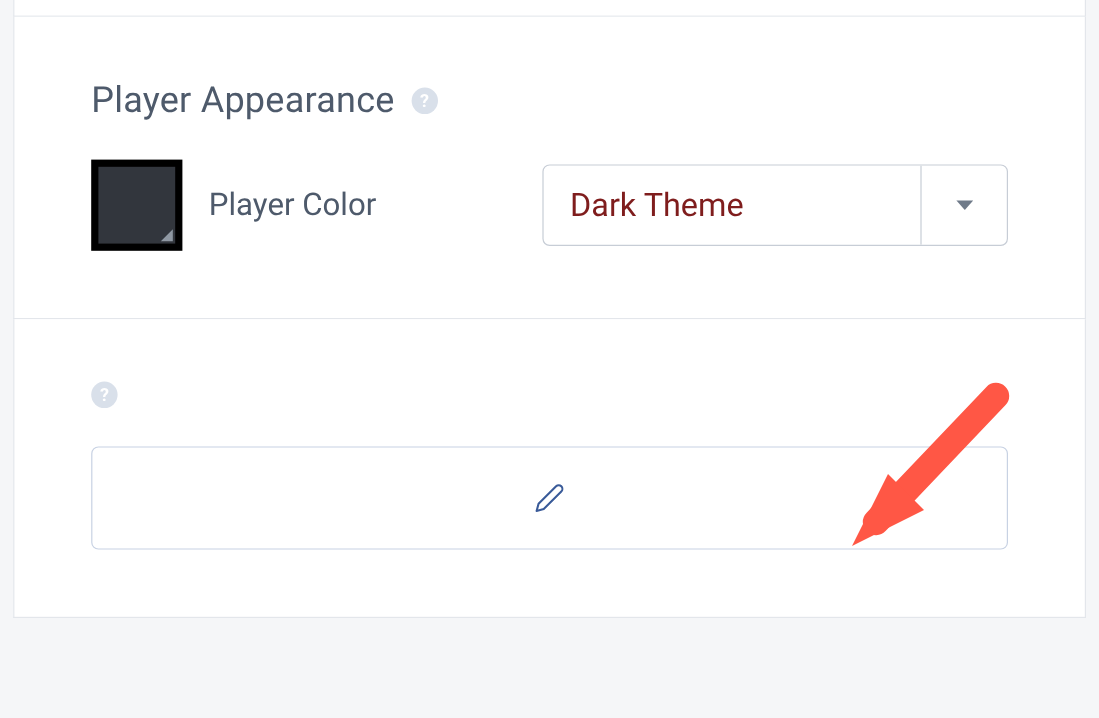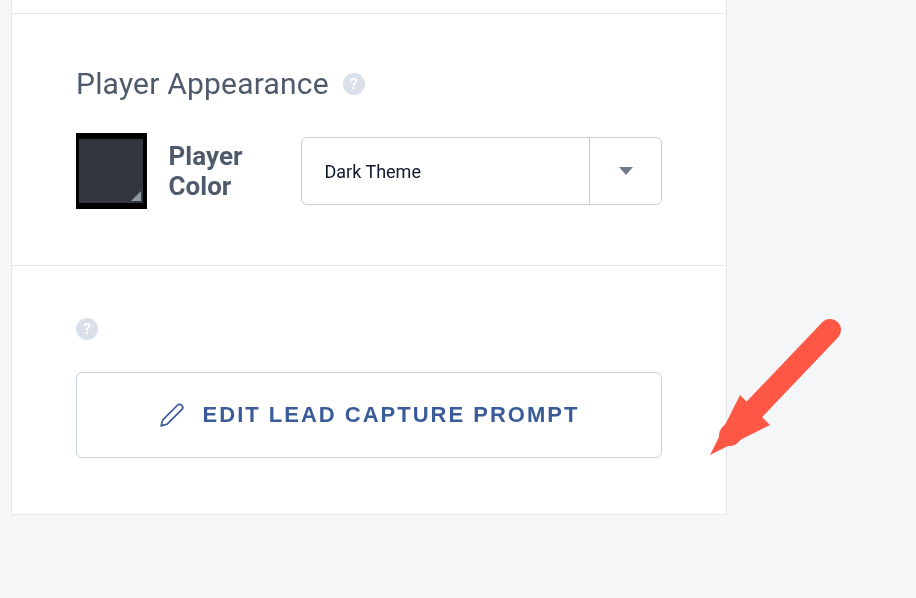--- a/index.html
+++ b/index.html
@@ -9,21 +9,21 @@
       width: 916px;
       height: 598px;
       overflow: hidden;
       position: relative;
     }
     .panel {
       background: #fff;
       border-left: 1px solid #e3e6eb;
       border-right: 1px solid #e3e6eb;
       border-bottom: 1px solid #e3e6eb;
-      width: 716px;
+      width: 894px;
       margin: 0 11px;
     }
     .top-sliver {
       height: 14px;
       border-top: none;
       border-bottom: 1px solid #e3e6eb;
     }
     .section {
       padding: 52px 64px 56px 64px;
     }
@@ -68,38 +68,38 @@
     }
     .swatch-corner {
       position:absolute; right:2px; bottom:2px;
       width:0; height:0;
       border-left: 10px solid transparent;
       border-bottom: 10px solid #8f98a3;
     }
     .swatch-label {
       font-size: 26px;
       color: #4e5a6b;
-      font-weight: 700;
+      font-weight: 400;
     }
     .select {
       margin-left: auto;
       display:flex;
       border: 1px solid #c7cdd6;
       border-radius: 6px;
       height: 68px;
       width: 388px;
       overflow: hidden;
       cursor: pointer;
     }
     .select-value {
       flex:1;
       display:flex; align-items:center;
       padding-left: 22px;
-      font-size: 18px;
-      color: #0f172a;
+      font-size: 27px;
+      color: #7f1d1d;
     }
     .select-btn {
       width: 72px;
       border-left: 1px solid #c7cdd6;
       display:flex; align-items:center; justify-content:center;
     }
     .caret {
       width:0;height:0;
       border-left:7px solid transparent;
       border-right:7px solid transparent;
@@ -159,21 +159,20 @@
 </div>
 
 <div class="panel section">
   <div class="section-header">
     <span class="help-badge">?</span>
   </div>
   <button class="edit-btn">
     <svg class="pencil" width="26" height="26" viewBox="0 0 24 24" fill="none" stroke="#3a5b99" stroke-width="1.6" stroke-linecap="round" stroke-linejoin="round">
       <path d="M17 3a2.828 2.828 0 1 1 4 4L7.5 20.5 2 22l1.5-5.5L17 3z"></path>
     </svg>
-    <span class="edit-label">EDIT LEAD CAPTURE PROMPT</span>
   </button>
 </div>
 
 <svg class="arrow-overlay" width="160" height="160" viewBox="0 0 160 160">
   <defs>
     <marker id="ahead" markerWidth="12" markerHeight="12" refX="3" refY="6" orient="auto">
       <path d="M0,0 L12,6 L0,12 L3,6 Z" fill="#ff5745"></path>
     </marker>
   </defs>
   <line x1="130" y1="15" x2="30" y2="120" stroke="#ff5745" stroke-width="22" stroke-linecap="round"></line>

